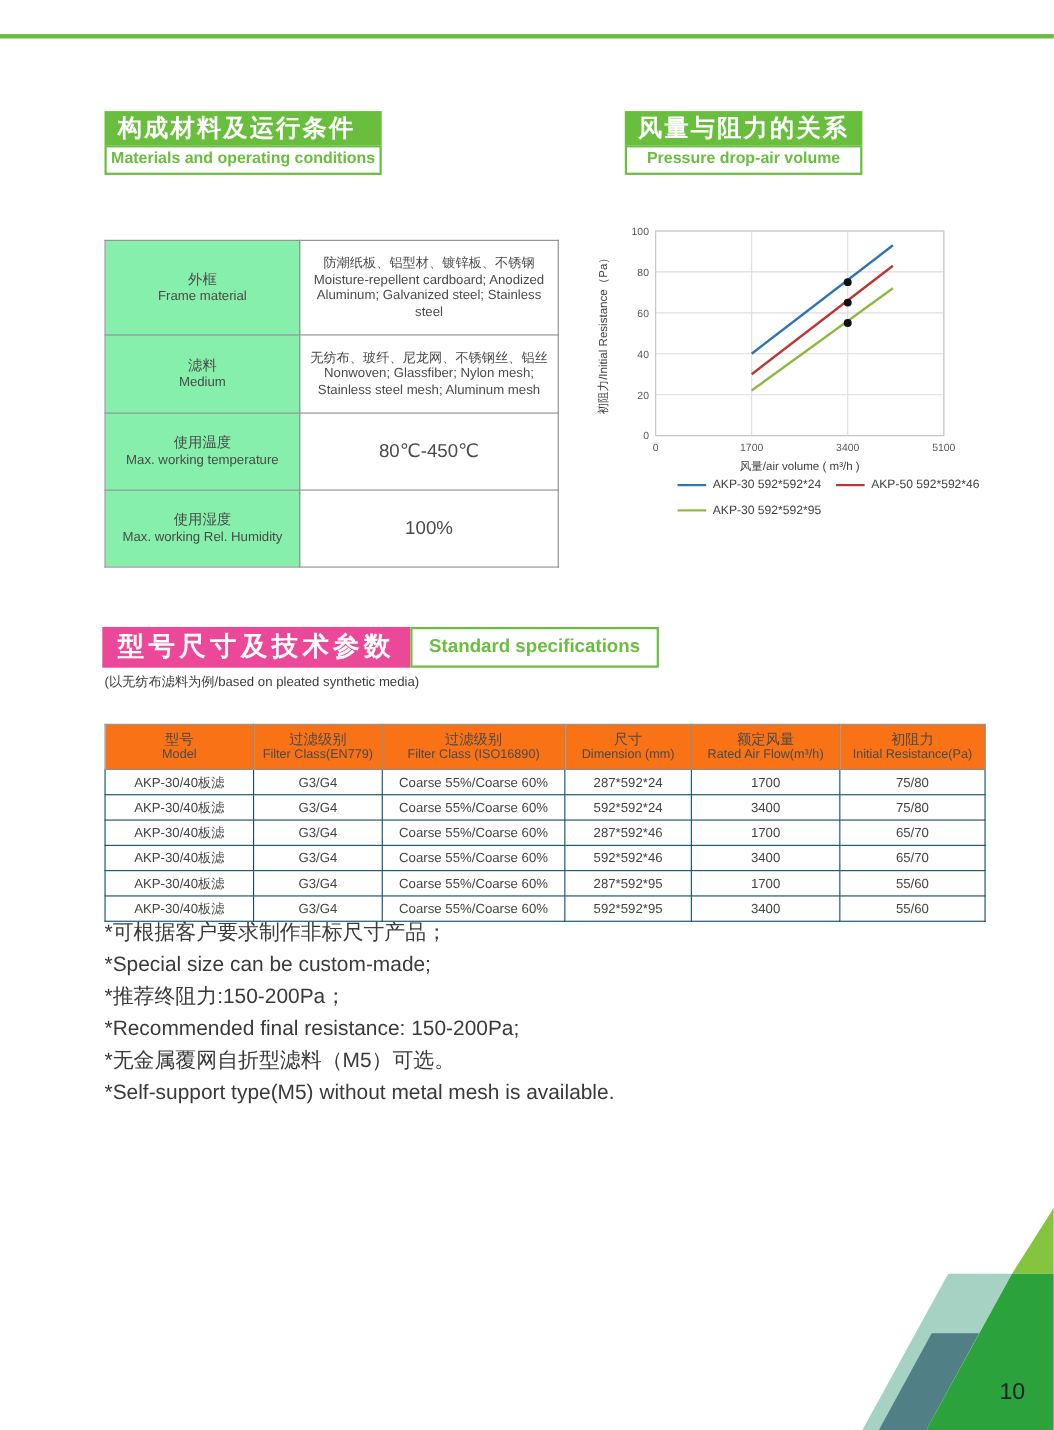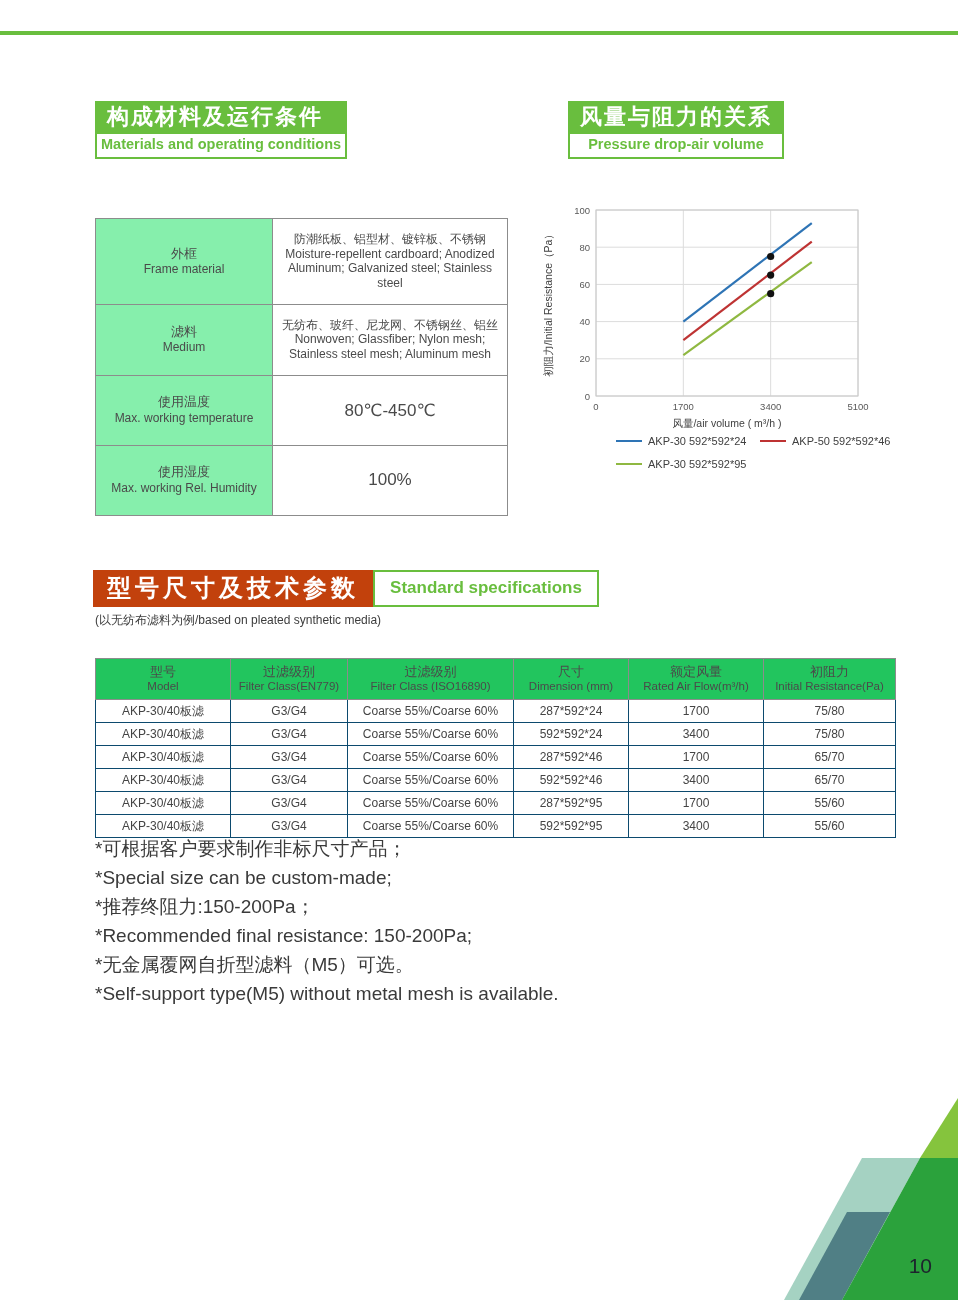--- a/index.html
+++ b/index.html
@@ -19,21 +19,21 @@
   .sec-head .en{
     display:block;border:2px solid #69BE3E;color:#69BE3E;font-weight:bold;
     font-size:14.5px;text-align:center;padding:2px 4px 3px;line-height:1.2;background:#fff;
   }
   #head-materials{left:95px;top:101px;}
   #head-pressure{left:568px;top:101px;}
 
   
   .spec-head{position:absolute;left:93px;top:570px;display:flex;align-items:stretch;}
   .spec-head .cn{
-    background:#c2410c;color:#fff;font-weight:bold;font-size:24px;letter-spacing:4px;
+    background:#ec4899;color:#fff;font-weight:bold;font-size:24px;letter-spacing:4px;
     padding:4px 14px;line-height:1.2;display:flex;align-items:center;
   }
   .spec-head .en{
     border:2.5px solid #69BE3E;color:#69BE3E;font-weight:bold;font-size:17px;
     width:222px;display:flex;align-items:center;justify-content:center;background:#fff;
   }
   .spec-note{position:absolute;left:95px;top:612px;font-size:12px;color:#3c3c3c;}
 
   
   table{border-collapse:collapse;}
@@ -52,21 +52,21 @@
   svg text.tick{font-size:9.5px;fill:#595959;font-family:"Liberation Sans","DejaVu Sans",sans-serif;}
   svg text.axis-label{font-size:10.5px;fill:#3f3f3f;font-family:"Liberation Sans","DejaVu Sans",sans-serif;}
   .chart-legend{position:absolute;left:76px;top:243px;}
   .legend-row{display:flex;margin-bottom:11px;}
   .legend-item{display:flex;align-items:center;width:144px;}
   .legend-swatch{width:26px;height:0;border-top:2.5px solid #000;margin-right:6px;flex:0 0 auto;}
   .legend-label{font-size:11px;color:#404040;white-space:nowrap;}
 
   
   .spec-table{position:absolute;left:95px;top:658px;width:800px;border:1.5px solid #666;table-layout:fixed;}
-  .spec-table th{background:#22c55e;border:1px solid #8c8c8c;height:38px;padding:1px 2px;font-weight:normal;}
+  .spec-table th{background:#f97316;border:1px solid #8c8c8c;height:38px;padding:1px 2px;font-weight:normal;}
   .spec-table th .cn{display:block;font-size:13px;color:#4a4a4a;line-height:1.25;}
   .spec-table th .en{display:block;font-size:11.5px;color:#4a4a4a;line-height:1.2;}
   .spec-table td{border:1px solid #0c4a6e;height:22px;text-align:center;font-size:12px;color:#444;padding:0 2px;}
 
   
   .footnotes{position:absolute;left:95px;top:834px;width:600px;}
   .footnotes .fn{font-size:19px;color:#3a3a3a;line-height:29px;}
 
   
   .corner{position:absolute;right:0;bottom:0;}

